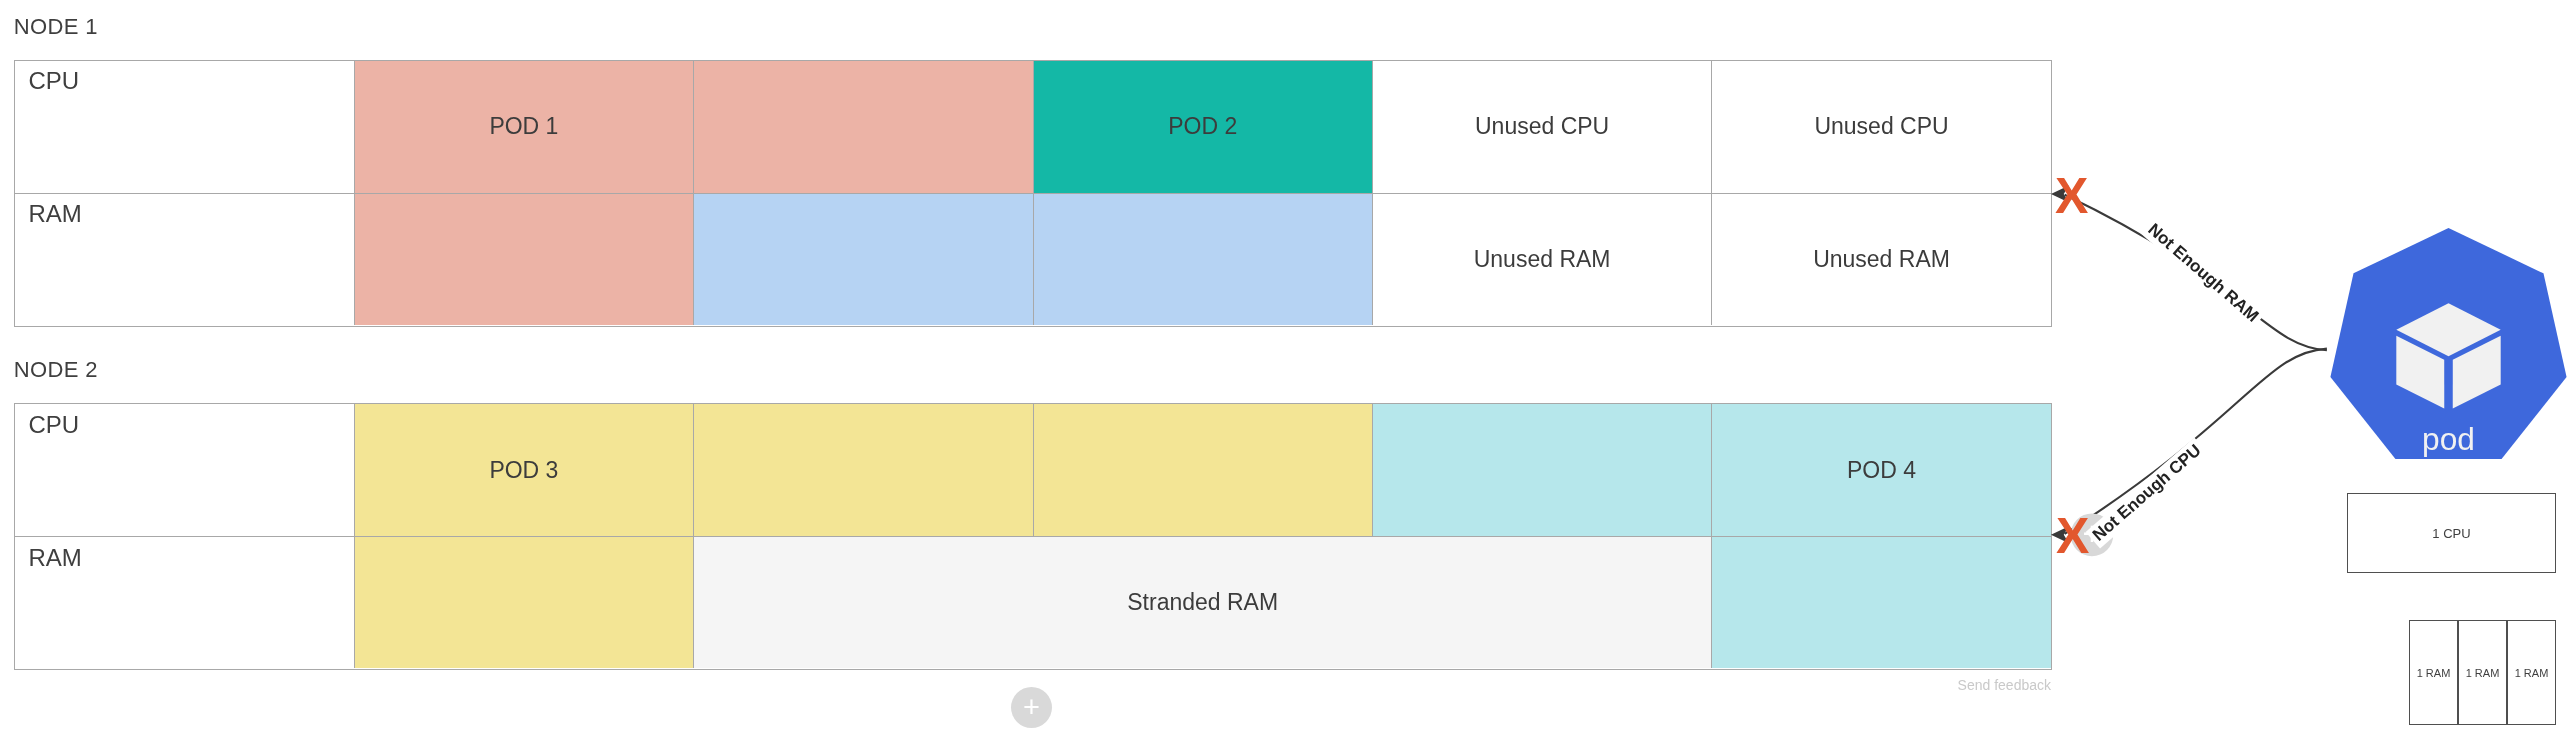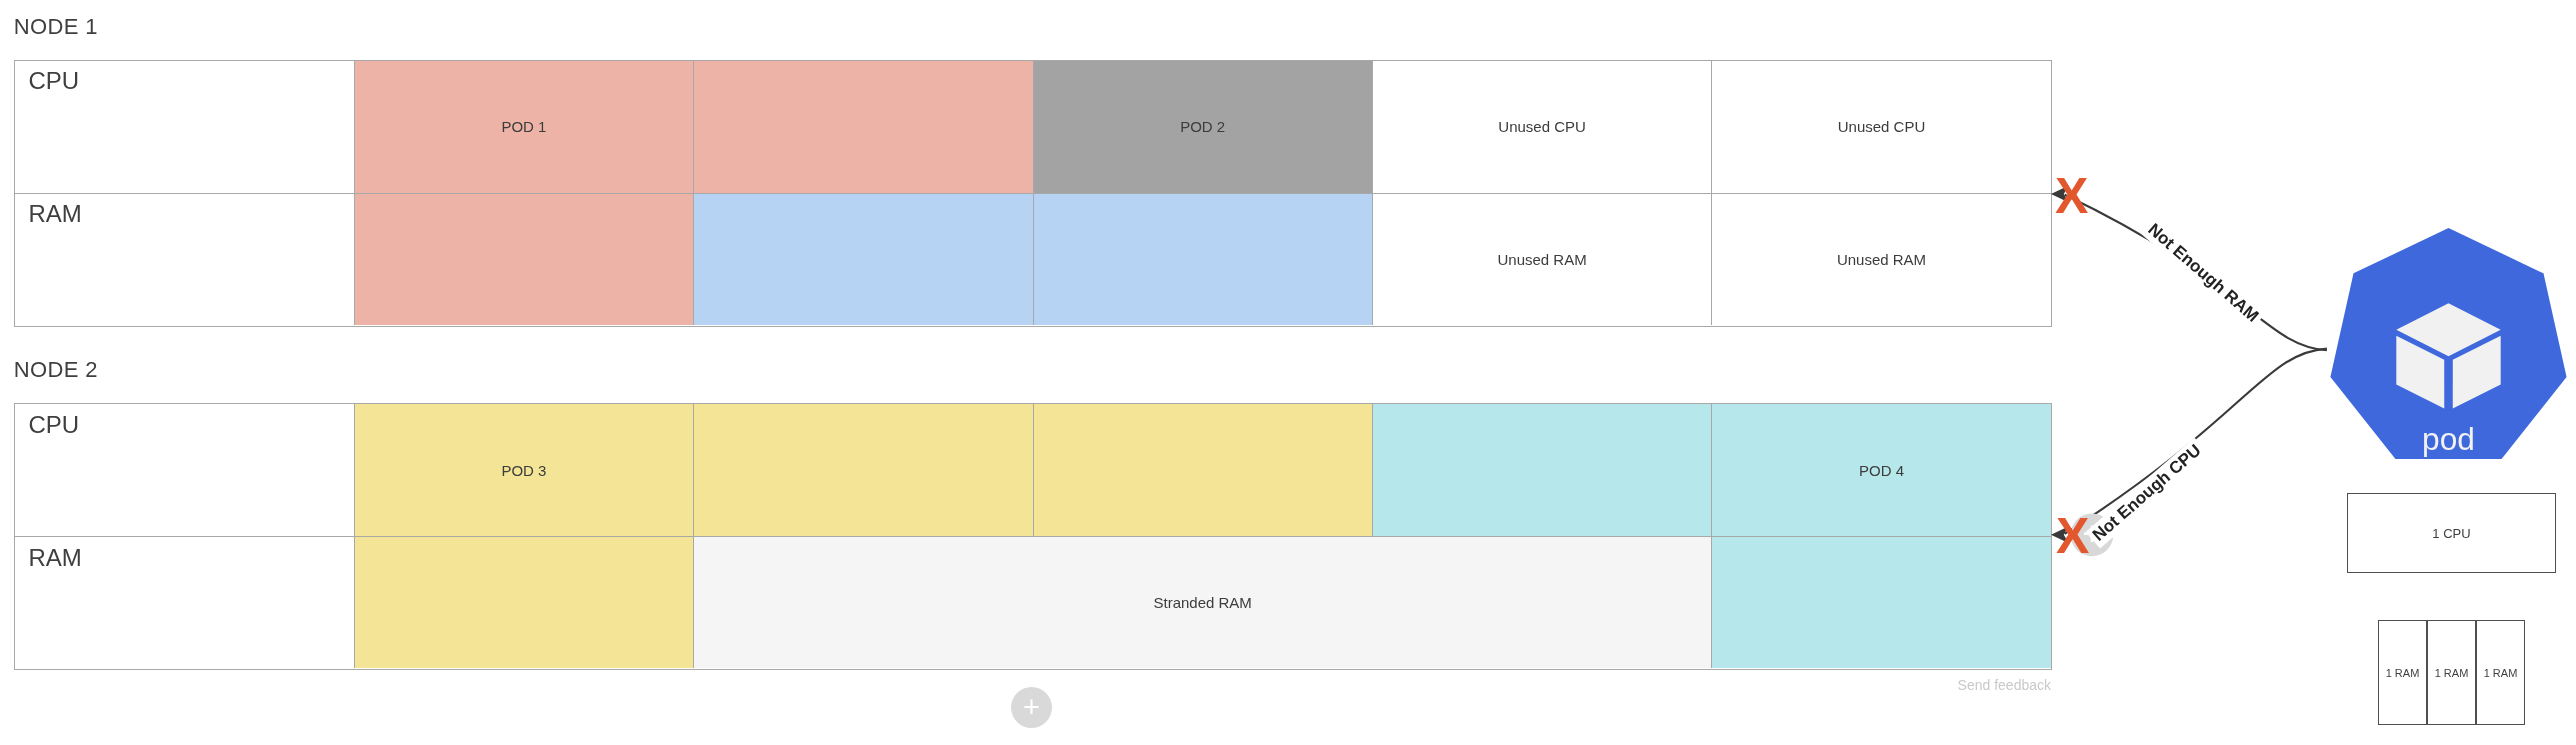--- a/index.html
+++ b/index.html
@@ -8,21 +8,21 @@
 
   
   .node-section{position:absolute;left:13.7px;width:2038px;}
   .node-title{position:absolute;left:0;top:0;font-size:22px;color:#3f3f3f;letter-spacing:0.4px;}
   .node-table{position:absolute;left:0;top:46px;width:2038px;height:267px;border:1.7px solid #a8a8a8;box-sizing:border-box;background:#fff;}
   .node-row{display:flex;height:132px;box-sizing:border-box;}
   .node-row + .node-row{border-top:0.9px solid #a8a8a8;}
   .row-label{width:339px;flex:0 0 339px;box-sizing:border-box;padding:6.8px 0 0 13.7px;font-size:24px;color:#3f3f3f;}
   .cells{flex:1;display:flex;}
   .cell{flex-grow:1;flex-basis:0;display:flex;align-items:center;justify-content:center;
-        font-size:15px;color:#3c3c3c;border-left:0.9px solid #a8a8a8;box-sizing:border-box;}
+        font-size:23px;color:#3c3c3c;border-left:0.9px solid #a8a8a8;box-sizing:border-box;}
 
   
   .edges-svg{position:absolute;left:0;top:0;pointer-events:none;}
 
   
   .edge-label{position:absolute;font-size:17px;font-weight:700;color:#222;background:#fff;
               padding:0.9px 3.4px;white-space:nowrap;}
   .edge-label.ram{left:2203px;top:273px;transform:translate(-50%,-50%) rotate(41deg);}
   .edge-label.cpu{left:2147px;top:493px;transform:translate(-50%,-50%) rotate(-41deg);}
 
@@ -33,21 +33,21 @@
 
   
   .evicted-title{position:absolute;left:2327px;top:177px;width:243px;text-align:center;
                  font-size:30px;color:#e2572d;letter-spacing:0.9px;}
   .pod-hept{position:absolute;left:2327px;top:228px;}
 
   
   .cpu-box{position:absolute;left:2347px;top:493px;width:209px;height:80px;border:1.7px solid #4f4f4f;
            box-sizing:border-box;display:flex;align-items:center;justify-content:center;
            font-size:13px;color:#3f3f3f;background:#fff;}
-  .ram-units{position:absolute;left:2347px;top:620px;width:209px;height:105px;display:flex;justify-content:center;}
+  .ram-units{position:absolute;left:2347px;top:620px;width:209px;height:105px;display:flex;justify-content:flex-end;}
   .ram-box{width:49px;height:105px;border:1.7px solid #4f4f4f;box-sizing:border-box;display:flex;
            align-items:center;justify-content:center;font-size:11px;color:#3f3f3f;background:#fff;}
 
   
   .send-feedback{position:absolute;left:1880px;top:677px;width:171px;text-align:right;
                  font-size:14px;color:#c9c9c9;cursor:pointer;}
   .add-button{position:absolute;left:1011px;top:687px;width:41px;height:41px;border-radius:50%;
               background:#d9d9d9;color:#fff;display:flex;align-items:center;justify-content:center;
               font-size:29px;font-weight:400;cursor:pointer;line-height:1;}
 </style>
@@ -58,21 +58,21 @@
 
   <div id="nodes-root">
       <div class="node-section" style="top: 13.7px;">
         <div class="node-title">NODE 1</div>
         <div class="node-table">
           <div class="node-row">
             <div class="row-label">CPU</div>
             <div class="cells">
               <div class="cell" style="flex-grow: 1; background: rgb(236, 179, 166);">POD 1</div>
               <div class="cell" style="flex-grow: 1; background: rgb(236, 179, 166);"></div>
-              <div class="cell" style="flex-grow: 1; background: #a3a3a3;">POD 2</div>
+              <div class="cell" style="flex-grow: 1; background: #14b8a6;">POD 2</div>
               <div class="cell" style="flex-grow: 1; background: rgb(255, 255, 255);">Unused CPU</div>
               <div class="cell" style="flex-grow: 1; background: rgb(255, 255, 255);">Unused CPU</div>
             </div>
           </div>
           <div class="node-row">
             <div class="row-label">RAM</div>
             <div class="cells">
               <div class="cell" style="flex-grow: 1; background: rgb(236, 179, 166);"></div>
               <div class="cell" style="flex-grow: 1; background: rgb(182, 211, 243);"></div>
               <div class="cell" style="flex-grow: 1; background: rgb(182, 211, 243);"></div>

